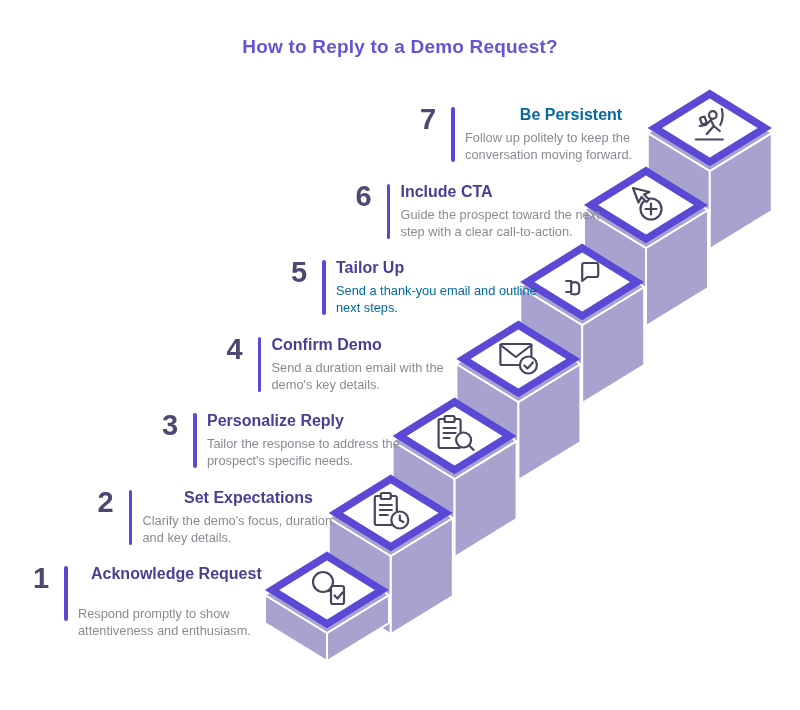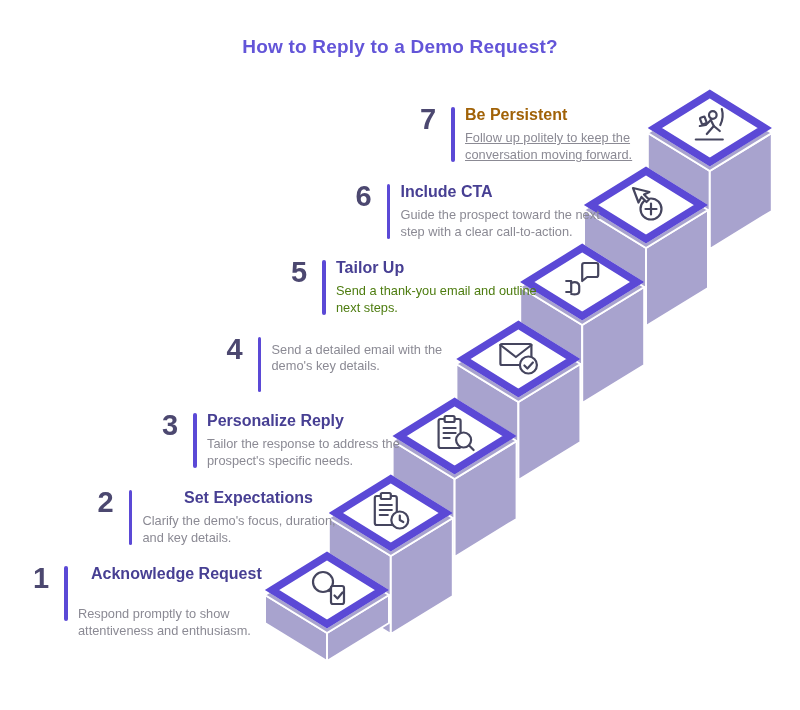--- a/index.html
+++ b/index.html
@@ -147,41 +147,42 @@
         <span class="step-bar" style="background: rgb(91, 73, 214);"></span>
         <div class="step-text">
           <h3 class="step-title" style="color: rgb(71, 63, 147);">Personalize Reply</h3>
           <p class="step-desc" style="color: rgb(139, 138, 148);">Tailor the response to address the prospect's specific needs.</p>
         </div>
       </div>
       <div class="step-block" style="left: 218.5px; top: 336.5px;">
         <span class="step-number" style="color: rgb(76, 72, 112);">4</span>
         <span class="step-bar" style="background: rgb(91, 73, 214);"></span>
         <div class="step-text">
-          <p class="step-desc" style="color: rgb(139, 138, 148);">Send a detailed email with the demo's key details.</p>
+          <h3 class="step-title" style="color: rgb(71, 63, 147);">Confirm Demo</h3>
+          <p class="step-desc" style="color: rgb(139, 138, 148);">Send a duration email with the demo's key details.</p>
         </div>
       </div>
       <div class="step-block" style="left: 283px; top: 260px;">
         <span class="step-number" style="color: rgb(76, 72, 112);">5</span>
         <span class="step-bar" style="background: rgb(91, 73, 214);"></span>
         <div class="step-text">
           <h3 class="step-title" style="color: rgb(71, 63, 147);">Tailor Up</h3>
-          <p class="step-desc" style="color: #4d7c0f;">Send a thank-you email and outline next steps.</p>
+          <p class="step-desc" style="color: #0369a1;">Send a thank-you email and outline next steps.</p>
         </div>
       </div>
       <div class="step-block" style="left: 347.5px; top: 183.5px;">
         <span class="step-number" style="color: rgb(76, 72, 112);">6</span>
         <span class="step-bar" style="background: rgb(91, 73, 214);"></span>
         <div class="step-text">
           <h3 class="step-title" style="color: rgb(71, 63, 147);">Include CTA</h3>
           <p class="step-desc" style="color: rgb(139, 138, 148);">Guide the prospect toward the next step with a clear call-to-action.</p>
         </div>
       </div>
       <div class="step-block" style="left: 412px; top: 107px;">
         <span class="step-number" style="color: rgb(76, 72, 112);">7</span>
         <span class="step-bar" style="background: rgb(91, 73, 214);"></span>
         <div class="step-text">
-          <h3 class="step-title" style="color: #a16207;">Be Persistent</h3>
-          <p class="step-desc" style="color: rgb(139, 138, 148); text-decoration: underline;">Follow up politely to keep the conversation moving forward.</p>
+          <h3 class="step-title" style="color: #0369a1; text-align: center;">Be Persistent</h3>
+          <p class="step-desc" style="color: rgb(139, 138, 148);">Follow up politely to keep the conversation moving forward.</p>
         </div>
       </div>
     </div>
 </div>
 
 </body></html>

